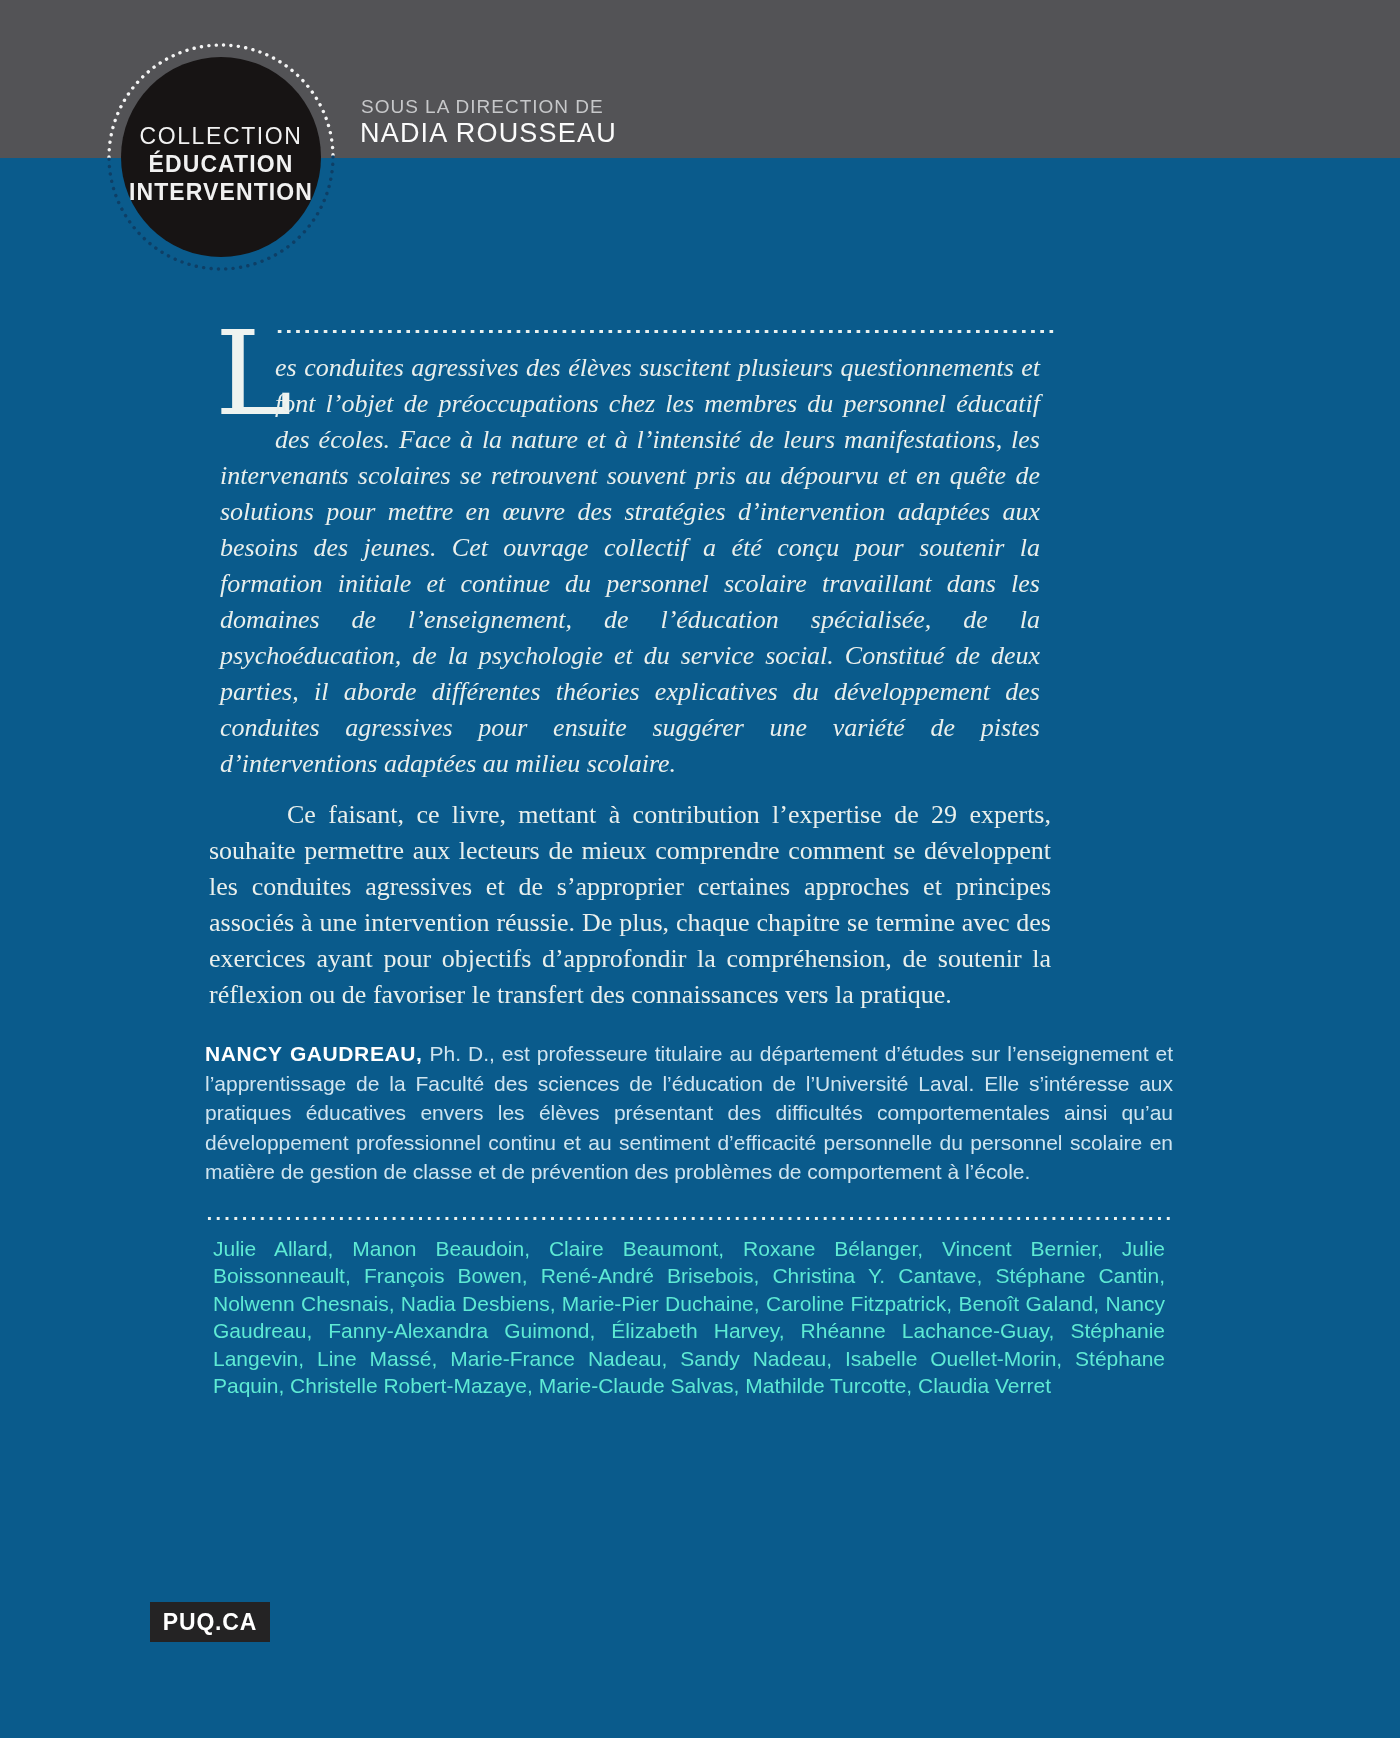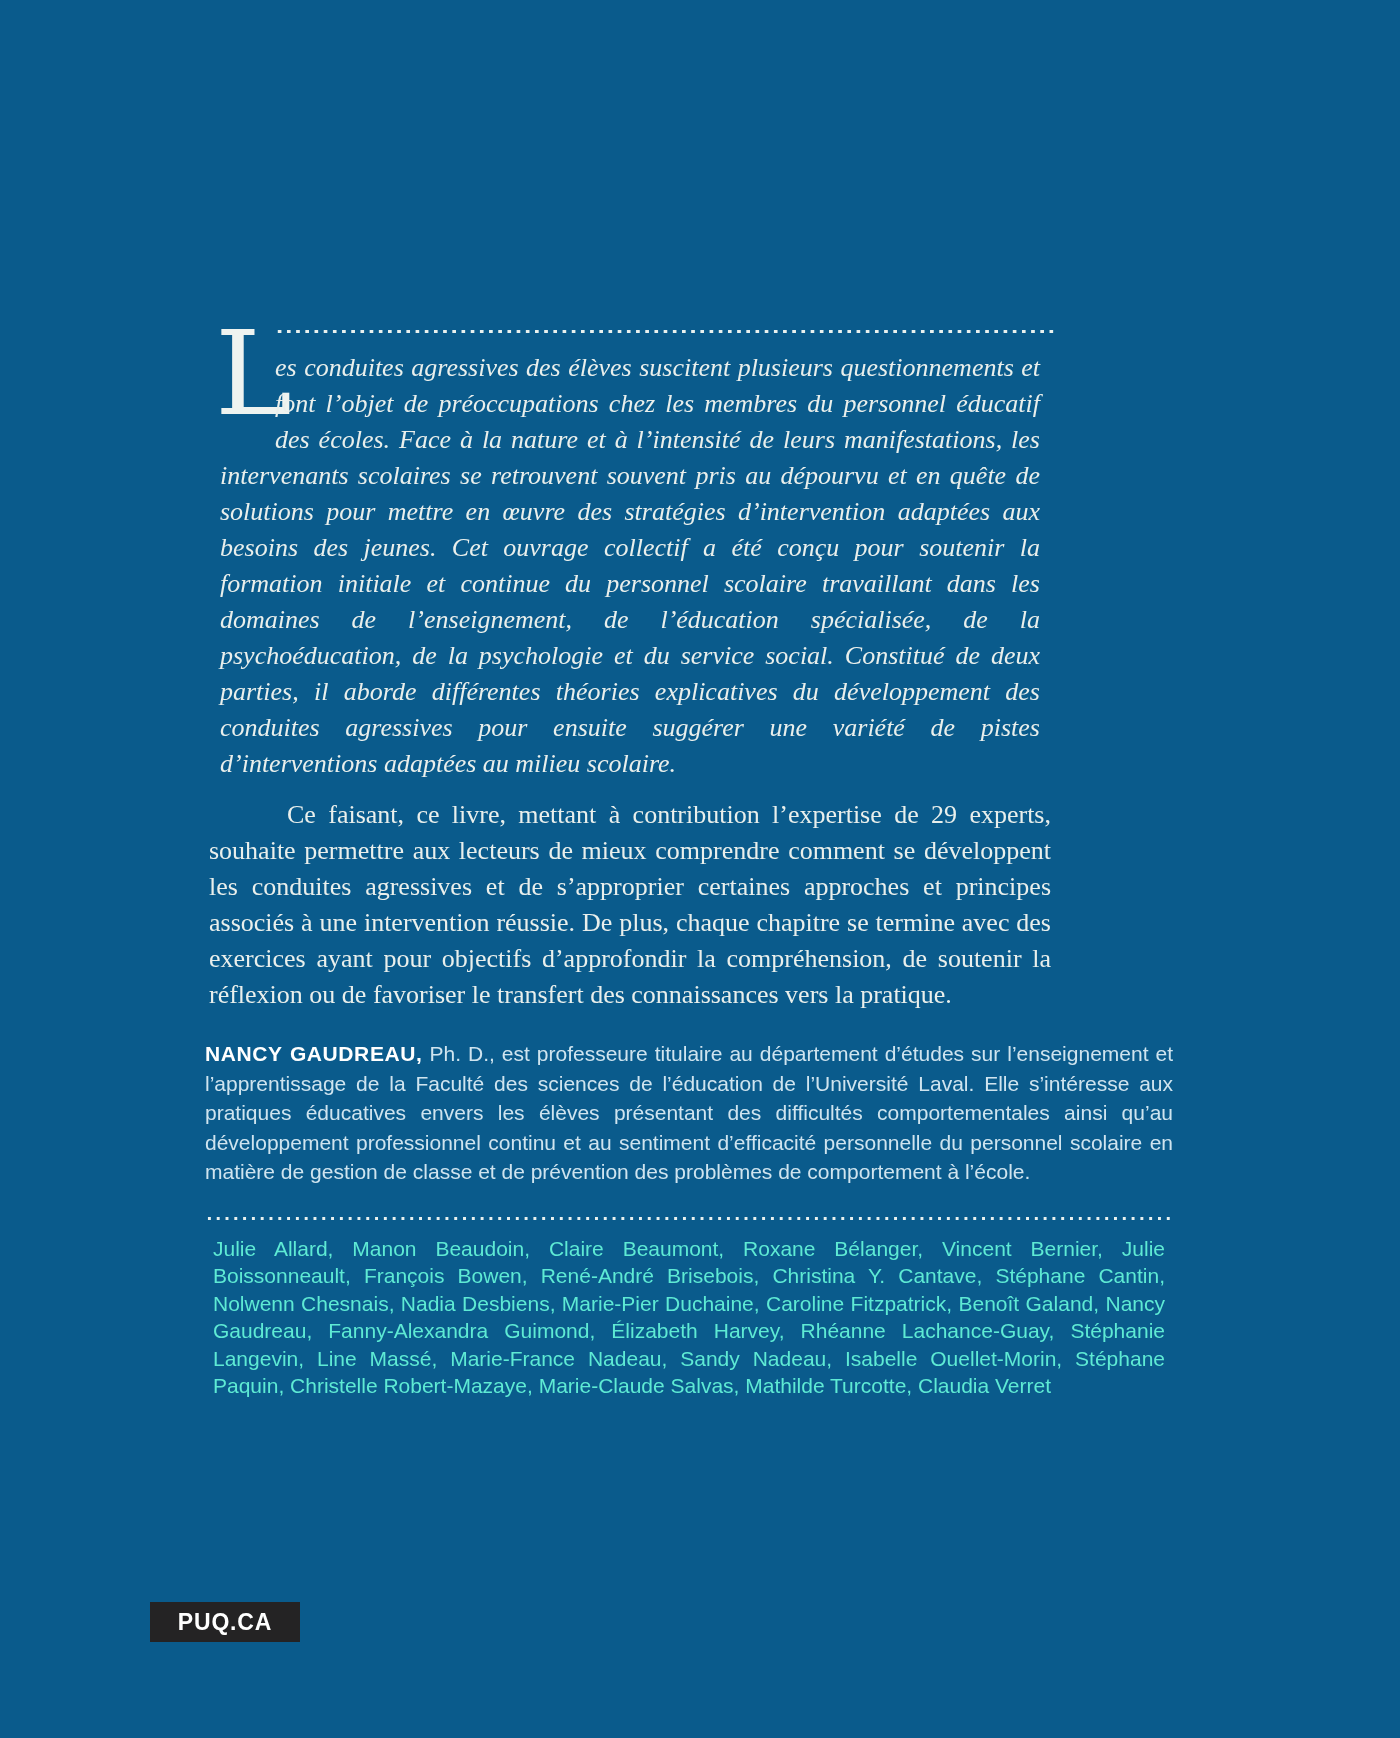--- a/index.html
+++ b/index.html
@@ -40,30 +40,46 @@
 
   .collab{width:968px;margin-top:28px;}
   .collab-heading{margin:0 0 10px;font-size:23px;font-weight:700;letter-spacing:0.4px;
                   color:#ffffff;line-height:26px;}
   .collab-dots{height:7px;margin:0 0 13px;
                background-image:radial-gradient(circle,#e9f1ef 1.6px,rgba(0,0,0,0) 1.8px);
                background-size:8.8px 7px;background-repeat:repeat-x;background-position:0 50%;}
   .names{margin:8px;font-size:21px;line-height:27.5px;color:#5eead4;text-align:justify;}
 
   
-  .puq-box{position:absolute;left:150px;top:1602px;width:150px;height:40px;background:#242324;
+  .puq-box{position:absolute;left:150px;top:1602px;width:120px;height:40px;background:#242324;
            display:flex;align-items:center;justify-content:center;cursor:pointer;}
   .puq-box span{font-size:23px;font-weight:700;letter-spacing:0.8px;color:#ffffff;}
 </style>
 </head>
 <body>
 
 <div class="page">
 
+  <div class="top-bar">
+    <div class="direction-label">SOUS LA DIRECTION DE</div>
+    <div class="director-name">NADIA ROUSSEAU</div>
+  </div>
 
+  <div class="badge">
+    <svg width="244" height="244" viewBox="0 0 244 244">
+      <path d="M 10 122 A 112 112 0 0 1 234 122" fill="none" stroke="#f4f4f4" stroke-width="3.4" stroke-linecap="round" stroke-dasharray="0.1 7.33"></path>
+      <path d="M 234 122 A 112 112 0 0 1 10 122" fill="none" stroke="#0e3f66" stroke-width="3.4" stroke-linecap="round" stroke-dasharray="0.1 7.33"></path>
+      <circle cx="122" cy="122" r="100" fill="#171414"></circle>
+    </svg>
+    <div class="badge-text">
+      <div class="badge-line1">COLLECTION</div>
+      <div class="badge-line2">ÉDUCATION</div>
+      <div class="badge-line3">INTERVENTION</div>
+    </div>
+  </div>
 
   <div class="content">
 
     <div class="intro">
       <div class="dropcap">L</div>
       <div class="lead-dots"></div>
       <p class="para1">es conduites agressives des élèves suscitent plusieurs questionnements et font l’objet de préoccupations chez les membres du personnel éducatif des écoles. Face à la nature et à l’intensité de leurs manifestations, les intervenants scolaires se retrouvent souvent pris au dépourvu et en quête de solutions pour mettre en œuvre des stratégies d’intervention adaptées aux besoins des jeunes. Cet ouvrage collectif a été conçu pour soutenir la formation initiale et continue du personnel scolaire travaillant dans les domaines de l’enseignement, de l’éducation spécialisée, de la psychoéducation, de la psychologie et du service social. Constitué de deux parties, il aborde différentes théories explicatives du développement des conduites agressives pour ensuite suggérer une variété de pistes d’interventions adaptées au milieu scolaire.</p>
       <p class="para2">Ce faisant, ce livre, mettant à contribution l’expertise de 29 experts, souhaite permettre aux lecteurs de mieux comprendre comment se développent les conduites agressives et de s’approprier certaines approches et principes associés à une intervention réussie. De plus, chaque chapitre se termine avec des exercices ayant pour objectifs d’approfondir la compréhension, de soutenir la réflexion ou de favoriser le transfert des connaissances vers la pratique.</p>
     </div>
 

